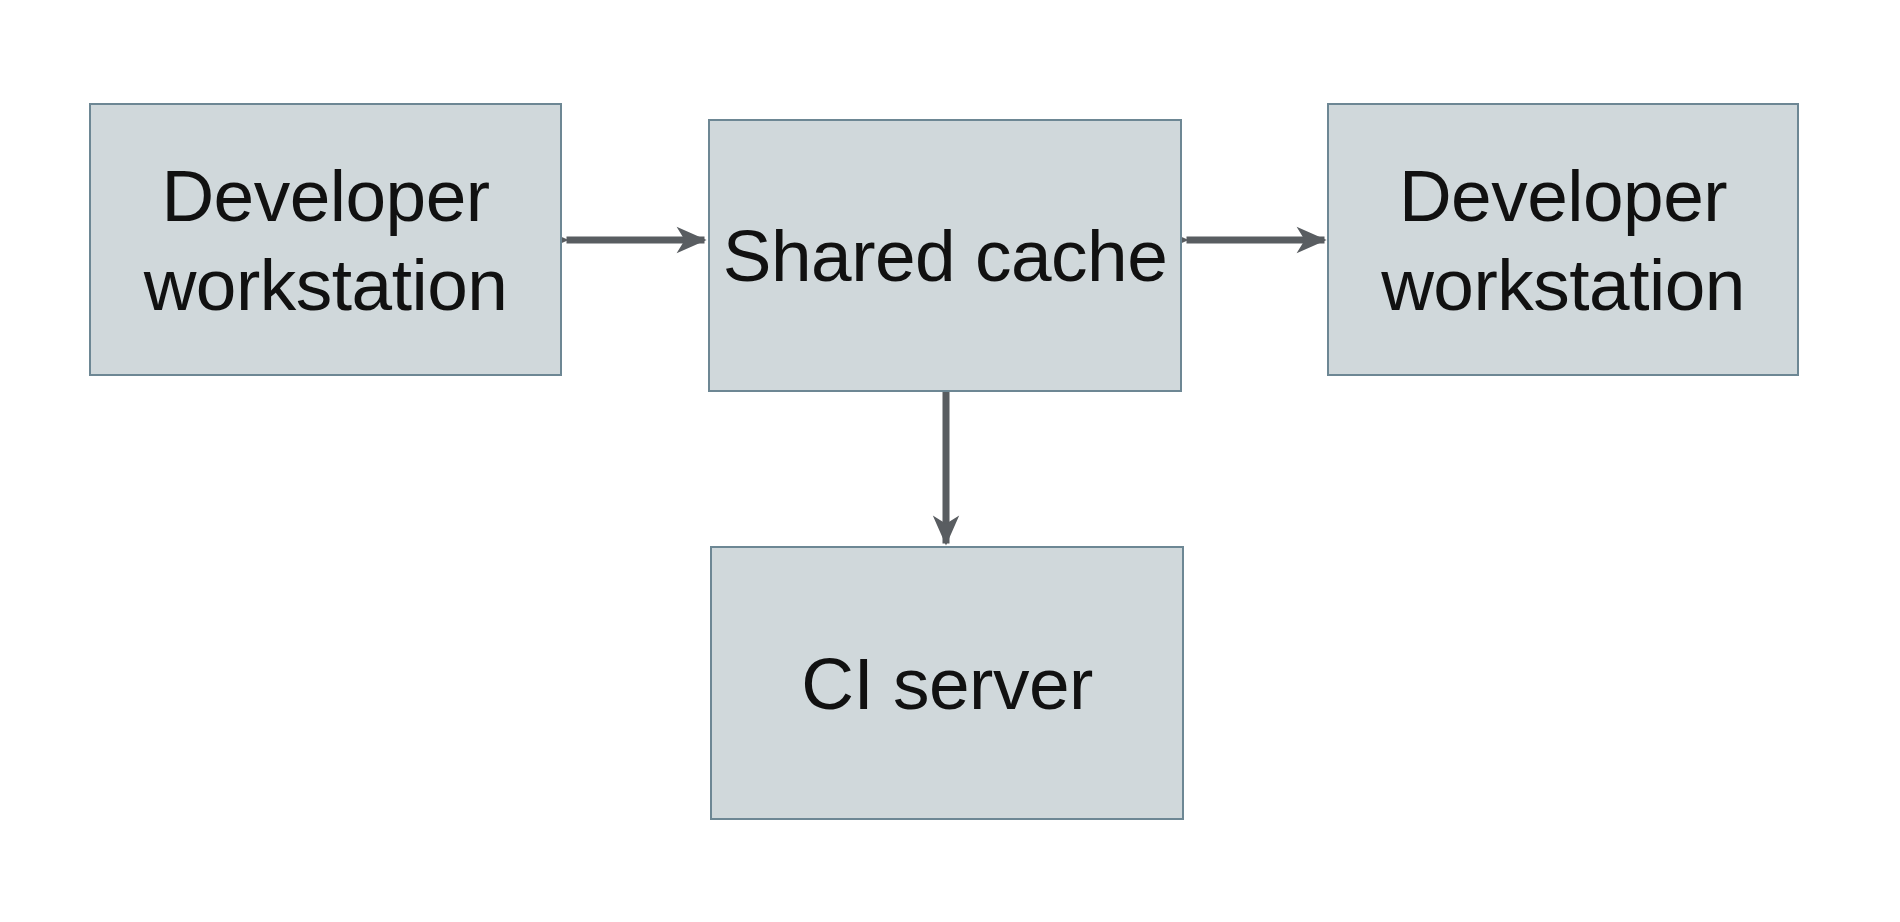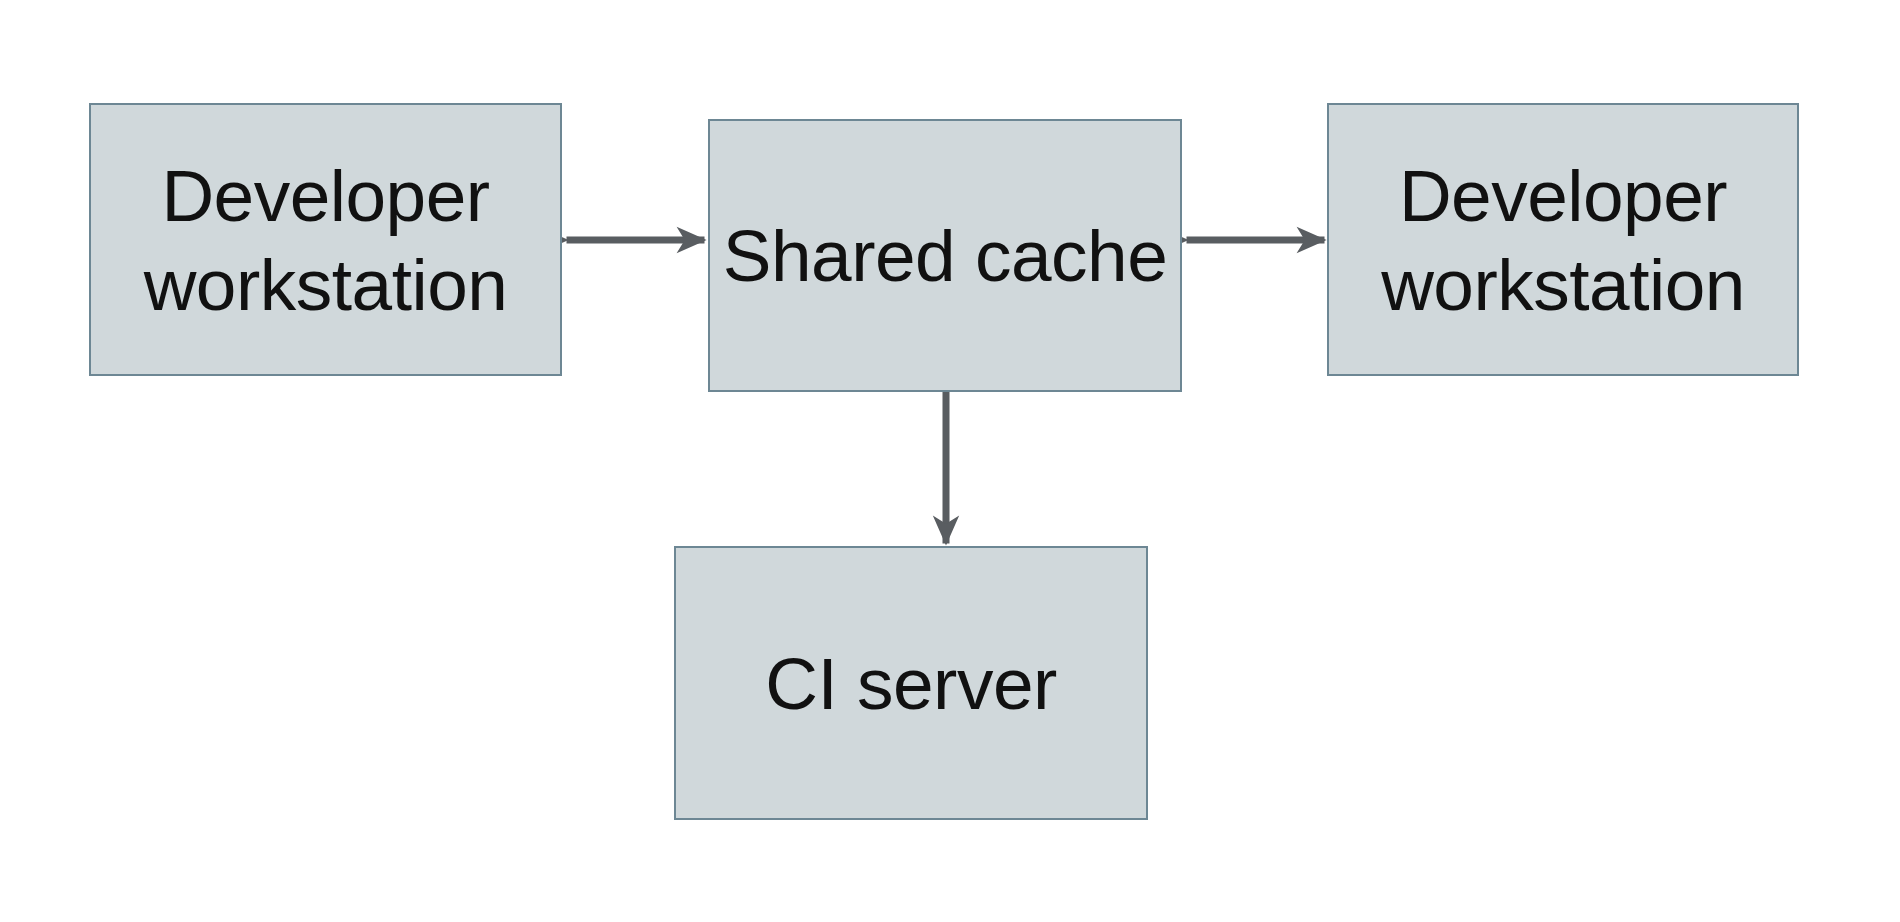--- a/index.html
+++ b/index.html
@@ -47,21 +47,21 @@
   .node-label {
     color: var(--text);
     font-size: 73px;
     line-height: 89px;
     letter-spacing: -0.5px;
     padding: 0 12px;
   }
   .node-left   { left: 89px;   top: 103px; width: 473px; height: 273px; }
   .node-center { left: 708px;  top: 103px; width: 474px; height: 273px; margin-top: 16px; }
   .node-right  { left: 1327px; top: 103px; width: 472px; height: 273px; }
-  .node-ci     { left: 674px;  top: 546px; width: 474px; height: 274px; }
+  .node-ci     { left: 710px;  top: 546px; width: 474px; height: 274px; }
 </style>
 </head>
 <body>
 
 <div class="canvas">
 
   <svg class="edges-layer" viewBox="0 0 1900 922" xmlns="http://www.w3.org/2000/svg">
     <defs>
       <marker id="arrowhead" viewBox="0 0 10 10" refX="9.3" refY="5" markerWidth="34" markerHeight="30" orient="auto" markerUnits="userSpaceOnUse">
         <path class="arrowhead-shape" d="M0,0.6 L10,5 L0,9.4 L2.7,5 Z"></path>

